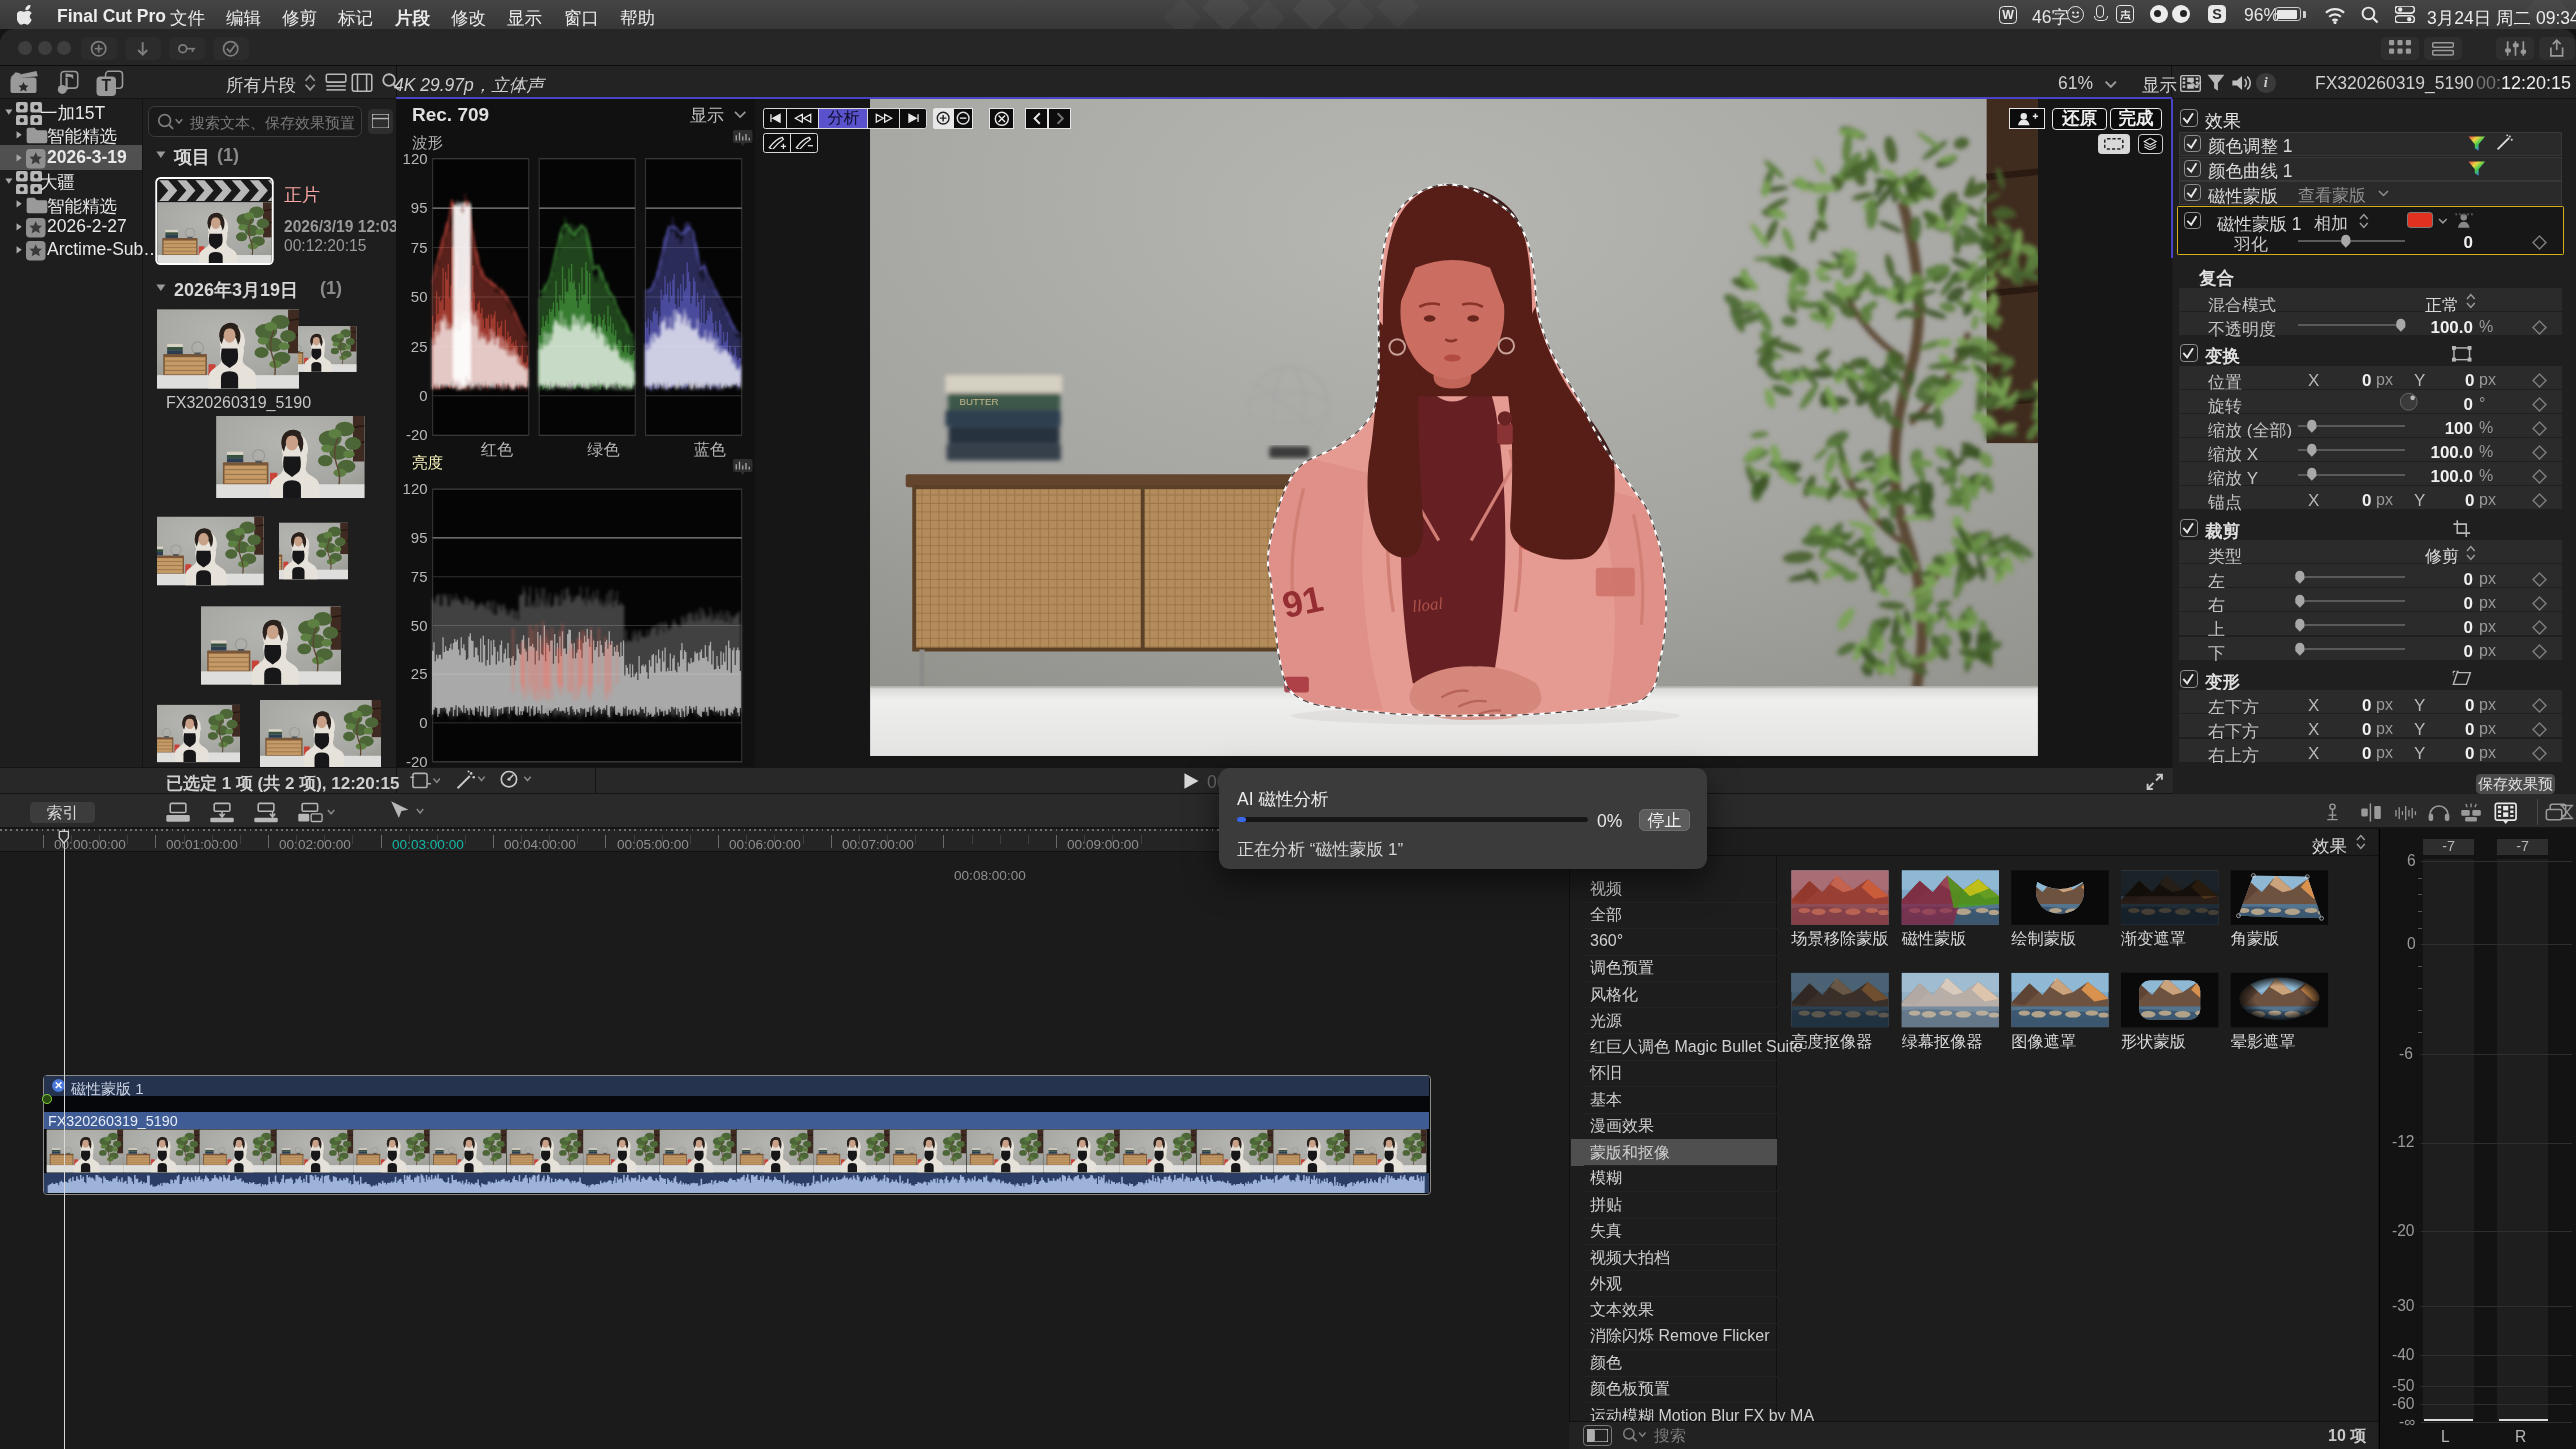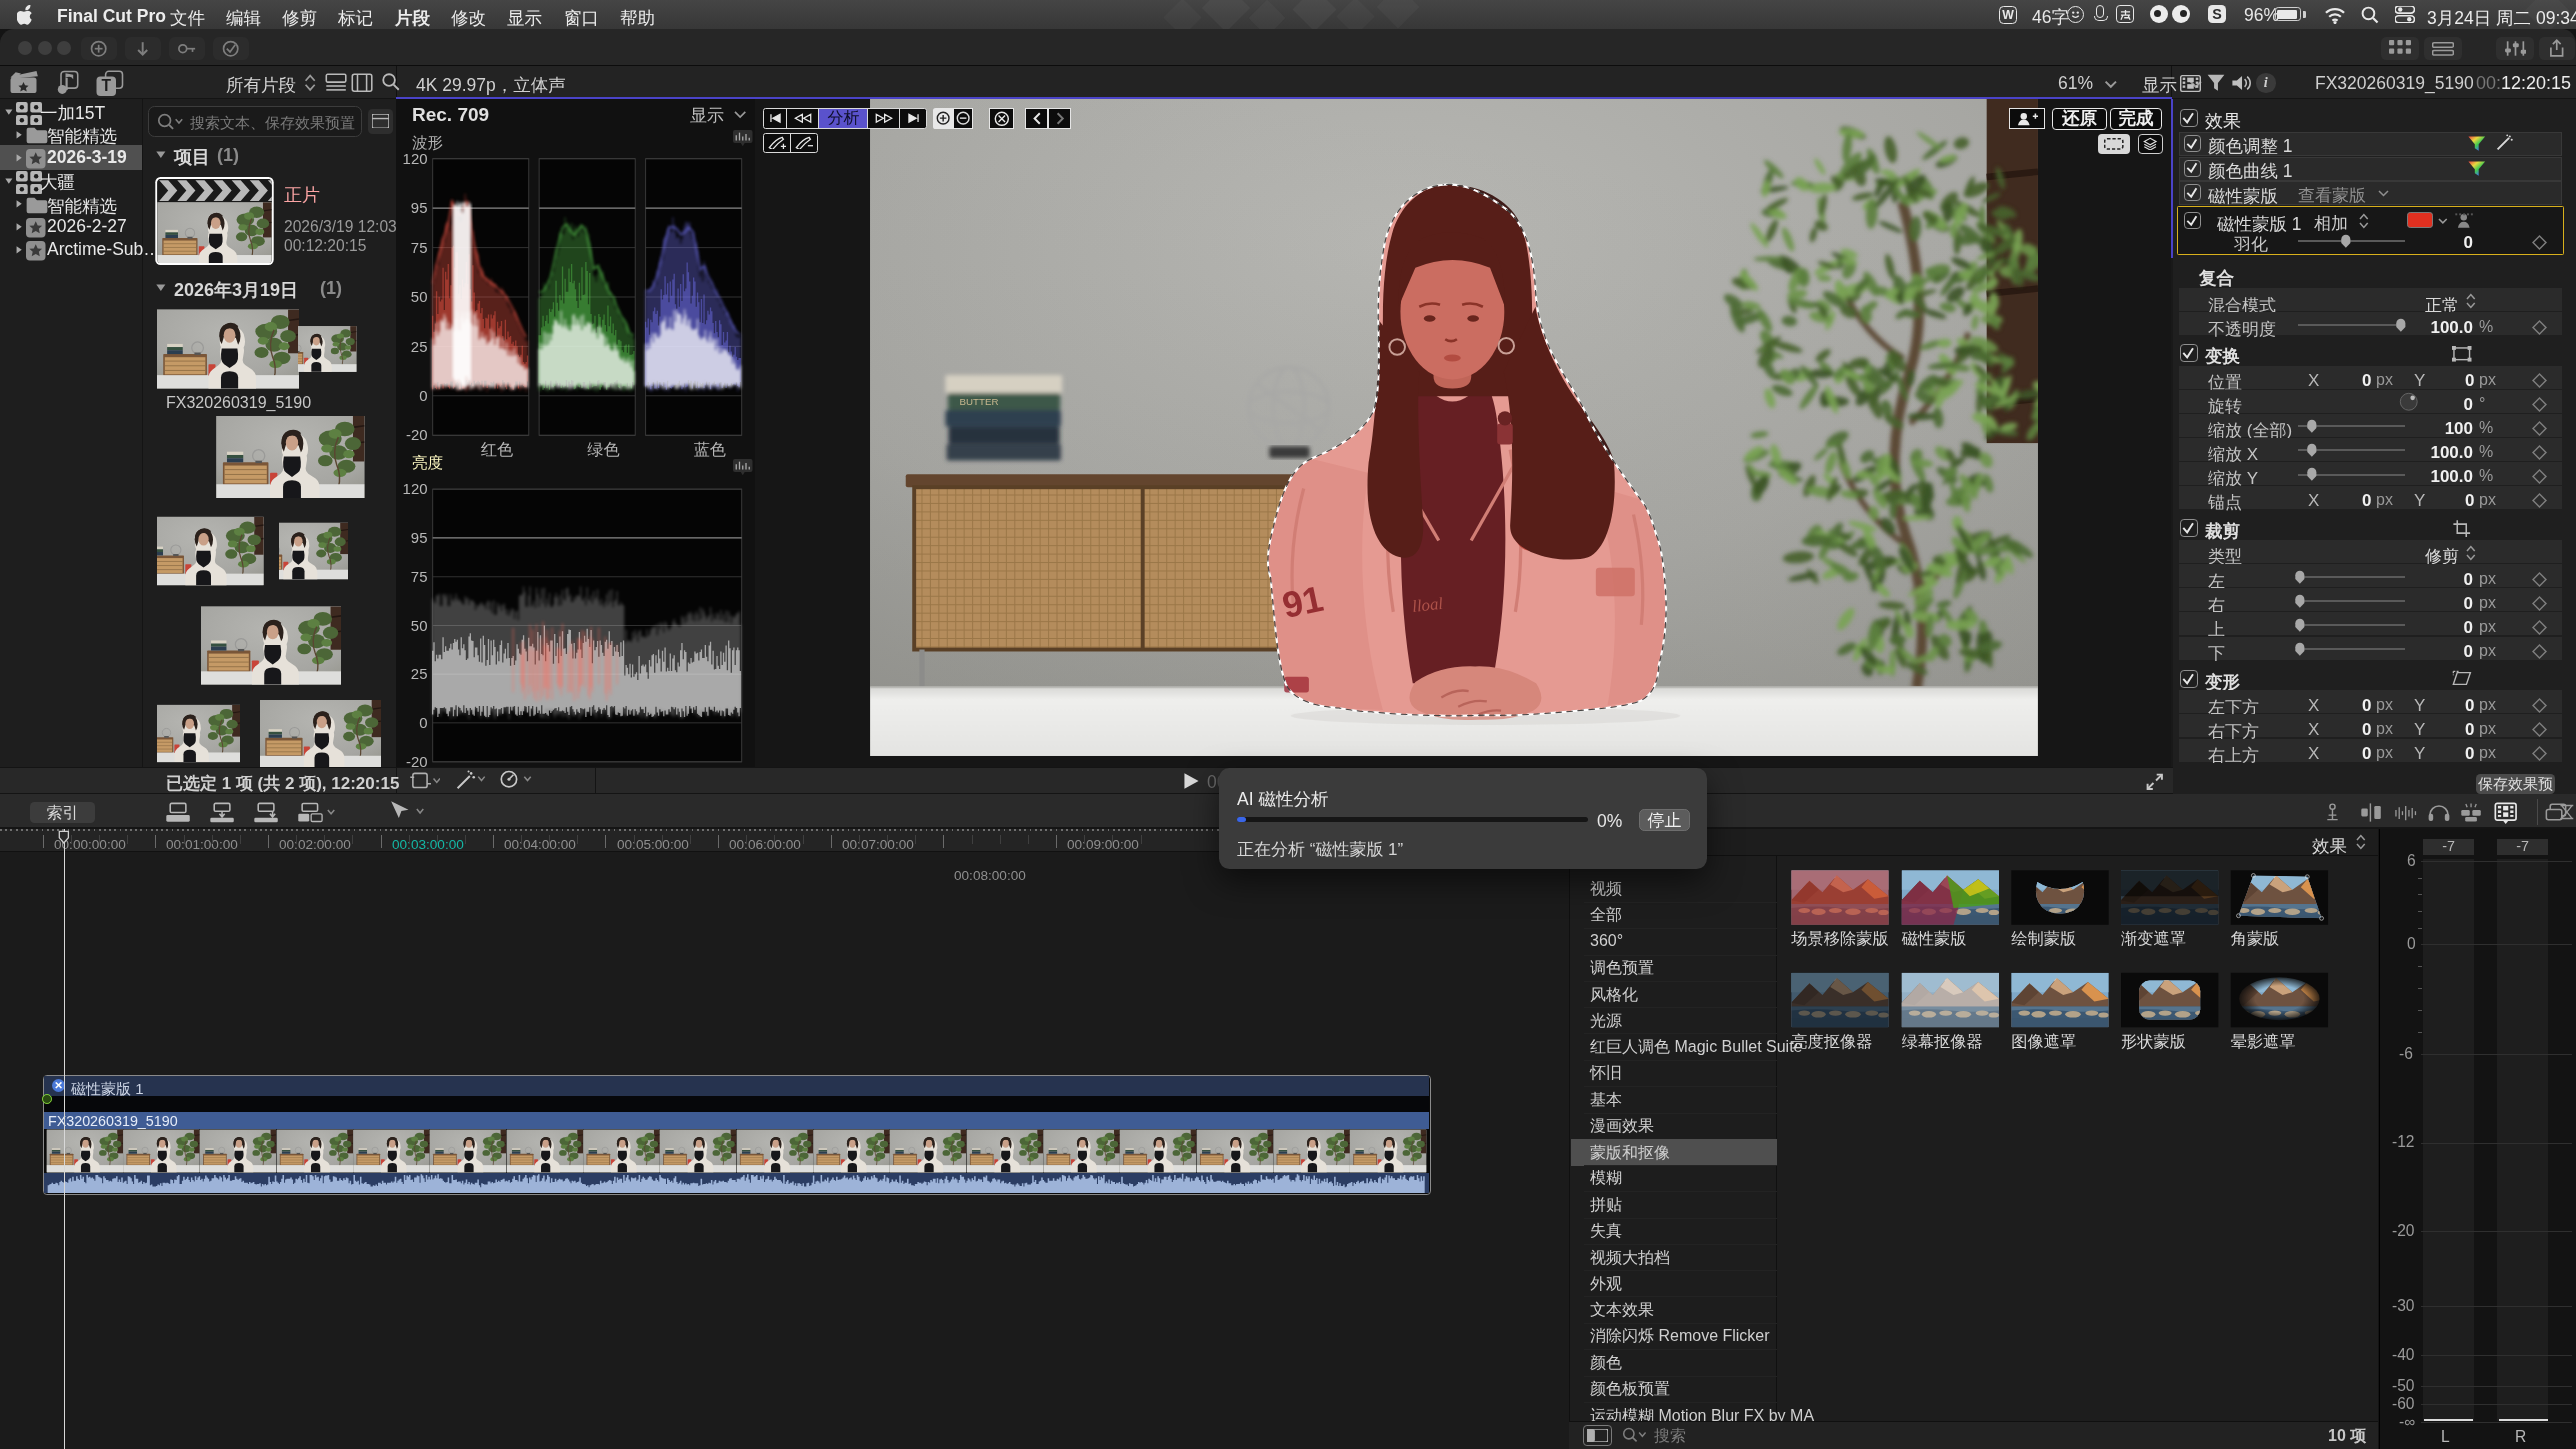--- a/index.html
+++ b/index.html
@@ -171,21 +171,21 @@
     <g fill="none" stroke="#bababa" stroke-width="2.4">
       <rect x="2" y="2" width="30" height="26" rx="3"></rect>
       <line x1="10" y1="2" x2="10" y2="28"></line>
       <line x1="24" y1="2" x2="24" y2="28"></line>
     </g>
   </svg>
 <svg class="ab" style="left:380px;top:71px" width="22" height="22" viewBox="0 0 34 34">
     <circle cx="14" cy="14" r="9" stroke="#bababa" stroke-width="2.8" fill="none"></circle>
     <line x1="21" y1="21" x2="29" y2="29" stroke="#bababa" stroke-width="3"></line>
   </svg>
-<div class="tx" style="left:416px;top:73px;font-size:17.5px;color:#d0d0d0;font-weight:400;">4K 29.97p，立体声</div>
+<div class="tx" style="left:394px;top:73px;font-size:17.5px;color:#d0d0d0;font-weight:400;font-style:italic;">4K 29.97p，立体声</div>
 <div class="tx" style="left:2058px;top:73px;font-size:17.5px;color:#d0d0d0;font-weight:400;">61%</div>
 <svg class="ab" style="left:2103px;top:79px" width="15.6" height="10.4" viewBox="0 0 24 16">
     <path d="M4 4 12 12 20 4" fill="none" stroke="#9a9a9a" stroke-width="3"></path>
   </svg>
 <div class="tx" style="left:2142px;top:73px;font-size:17.5px;color:#d0d0d0;font-weight:400;">显示</div>
 <svg class="ab" style="left:2188px;top:79px" width="15.6" height="10.4" viewBox="0 0 24 16">
     <path d="M4 4 12 12 20 4" fill="none" stroke="#9a9a9a" stroke-width="3"></path>
   </svg>
 <svg class="ab" style="left:2180px;top:75px" width="21" height="17" viewBox="0 0 32 26">
     <rect x="1" y="1" width="30" height="24" rx="3" fill="none" stroke="#c0c0c0" stroke-width="2.2"></rect>
@@ -368,21 +368,21 @@
         <path d="M118 5 l14 0 14 16 -14 16 -14 0 14 -16z" fill="#b8b8b8"></path>
         <path d="M146 5 l14 0 14 16 -14 16 -14 0 14 -16z" fill="#b8b8b8"></path>
         <path d="M174 5 l14 0 14 16 -14 16 -14 0 14 -16z" fill="#b8b8b8"></path>
         <svg x="3" y="39" width="177" height="98" viewBox="0 0 182 101" preserveAspectRatio="xMidYMid slice">
           <use href="#sc"></use>
         </svg>
       </g>
     </g>
   </svg>
 <div class="tx" style="left:284px;top:183px;font-size:18px;color:#fca5a5;font-weight:400;">正片</div>
-<div class="tx" style="left:284px;top:218px;font-size:15.6px;color:#9a9a9a;font-weight:400;">2026/3/19 12:03</div>
+<div class="tx" style="left:284px;top:218px;font-size:15.6px;color:#9a9a9a;font-weight:700;">2026/3/19 12:03</div>
 <div class="tx" style="left:284px;top:237px;font-size:15.6px;color:#9a9a9a;font-weight:400;">00:12:20:15</div>
 <svg class="ab" style="left:155px;top:282px" width="11.7" height="10.4" viewBox="0 0 18 16">
     <path d="M2 4 16 4 9 14z" fill="#999"></path>
   </svg>
 <div class="tx" style="left:174px;top:278px;font-size:18px;color:#d8d8d8;font-weight:700;">2026年3月19日</div>
 <div class="tx" style="left:320px;top:278px;font-size:18px;color:#8a8a8a;font-weight:700;">(1)</div>
 <svg class="ab" style="left:157px;top:309px" width="142" height="80" viewBox="0 0 179 101" preserveAspectRatio="xMinYMid slice">
     <use href="#sc"></use>
   </svg>
 <svg class="ab" style="left:298px;top:309px" width="82" height="80" viewBox="30 0 104 101" preserveAspectRatio="xMinYMid slice">

